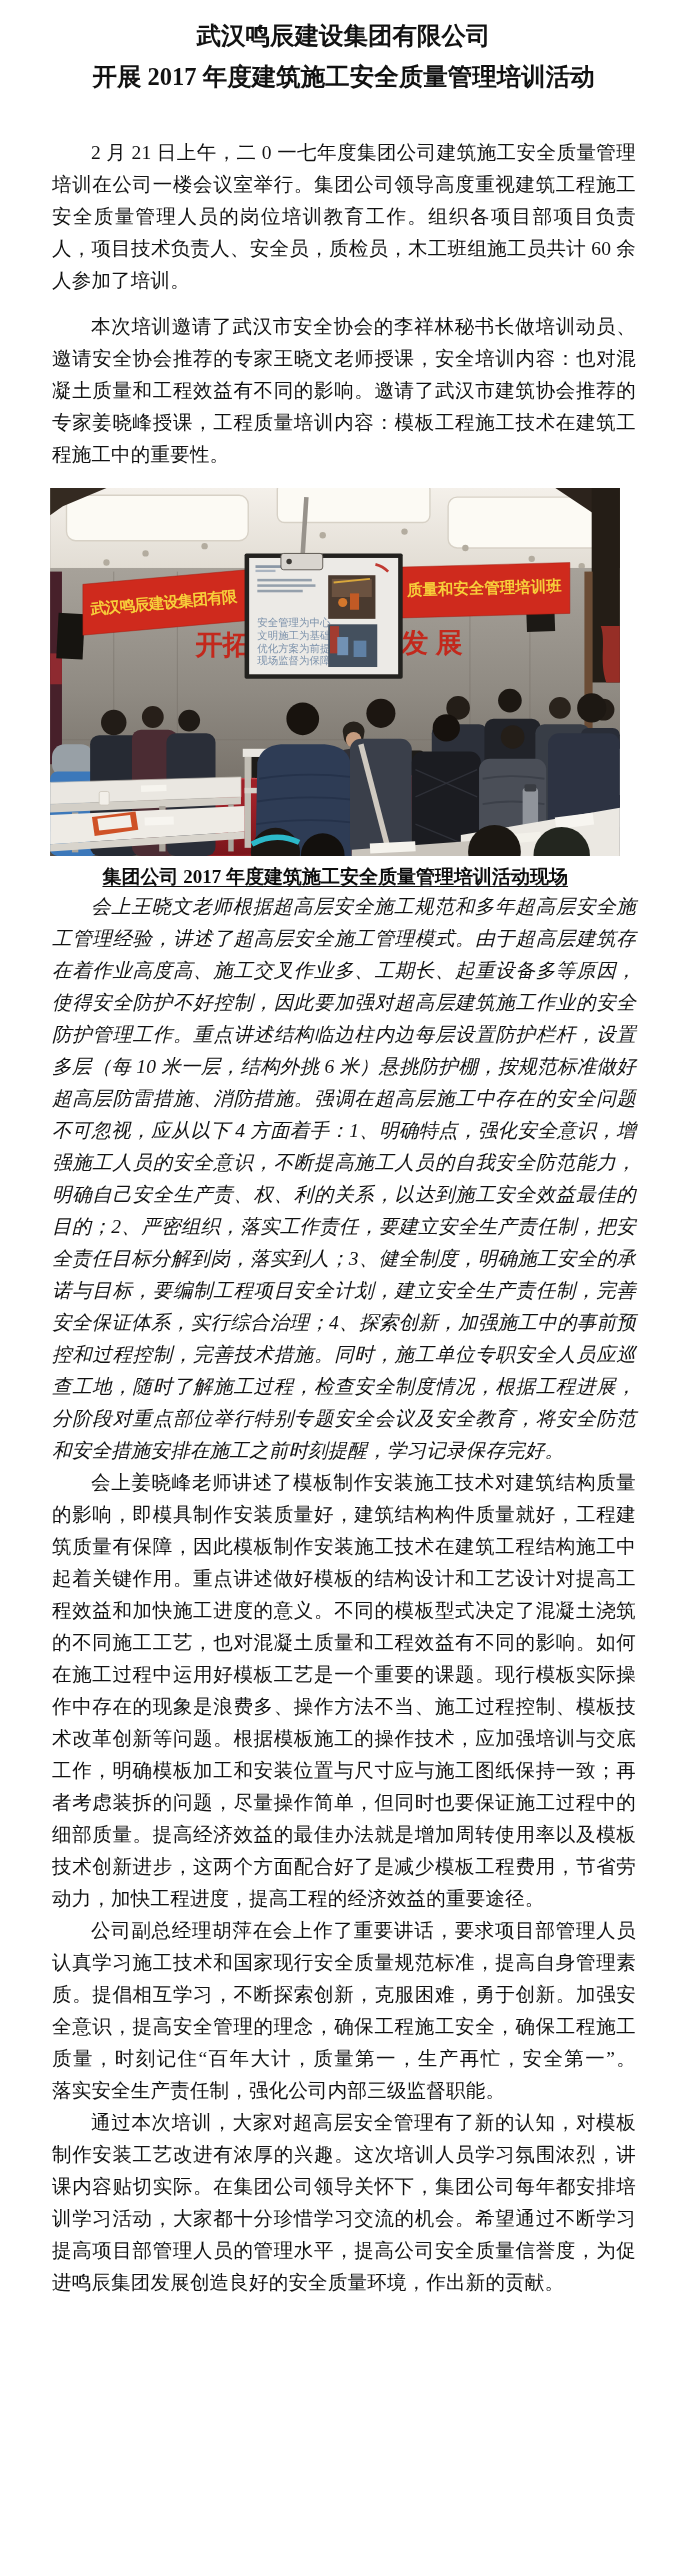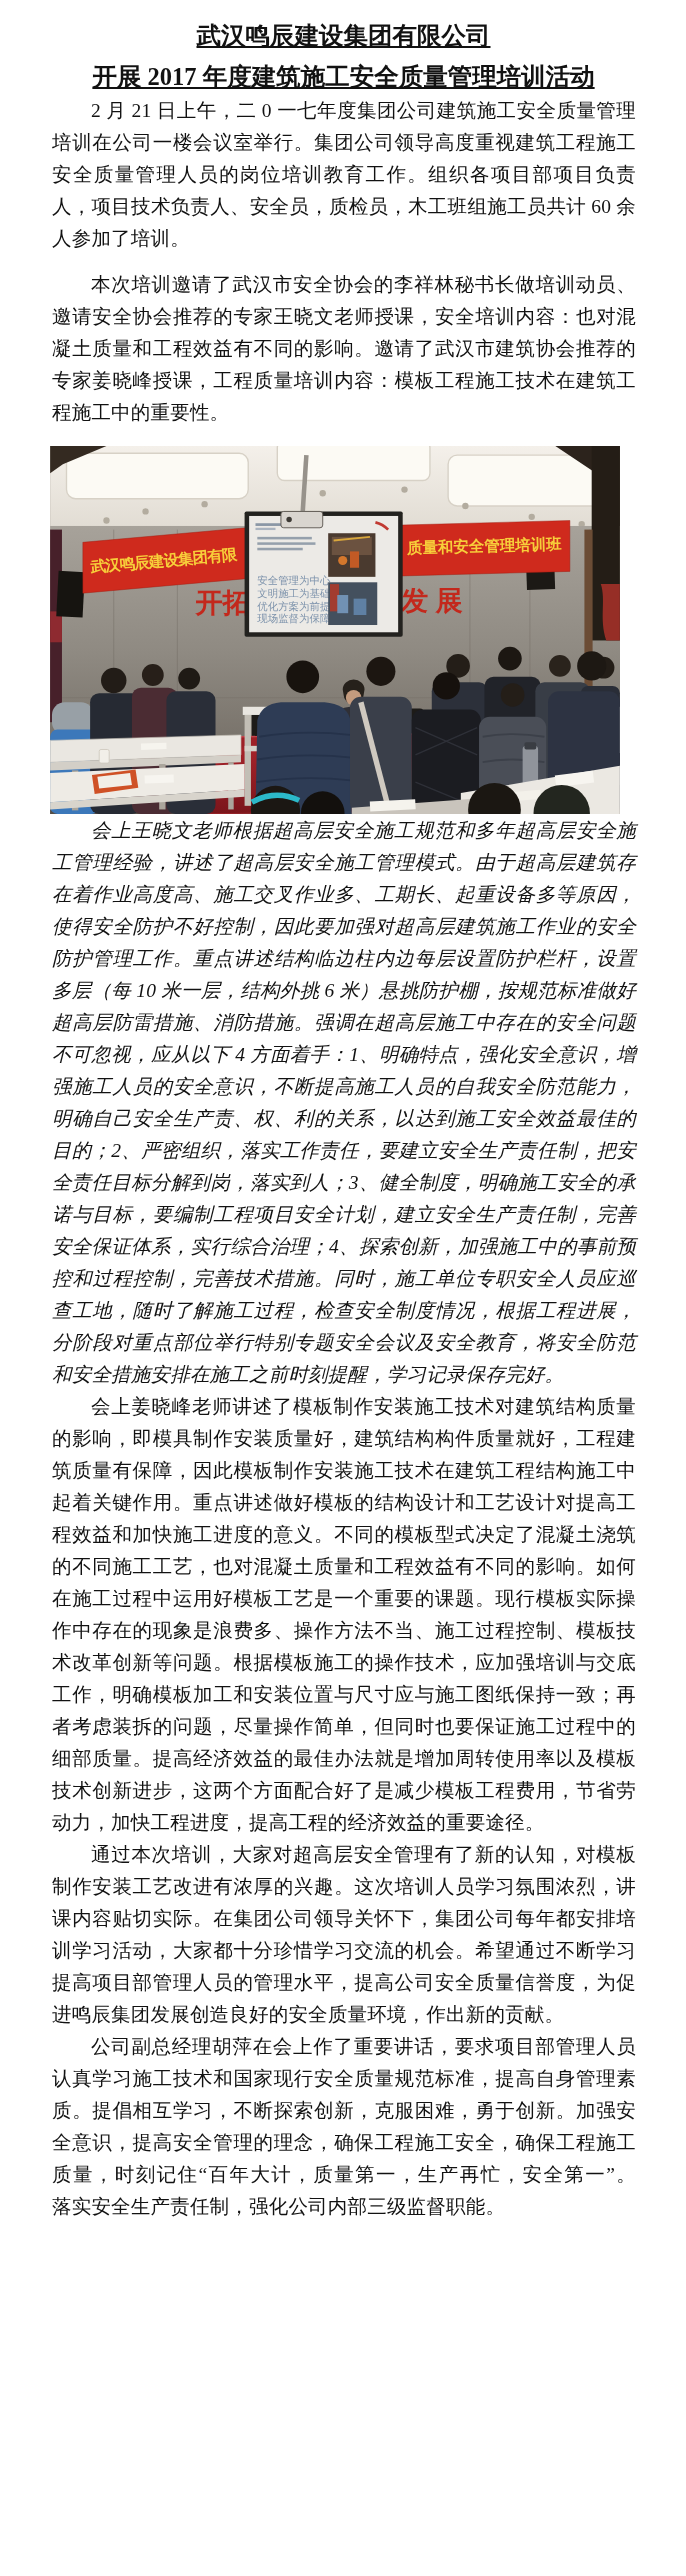--- a/index.html
+++ b/index.html
@@ -1,28 +1,28 @@
 <!DOCTYPE html>
 <html style="font-size:14.5px"><head>
 <meta charset="utf-8">
 <style>
   html,body{margin:0;padding:0;background:#ffffff;}
   .page{
     width:687px;height:2576px;background:#ffffff;position:relative;overflow:hidden;
     font-family:"Liberation Serif","DejaVu Serif",serif;color:#121212;
   }
-  .doc-title{margin:0;text-align:center;font-weight:bold;font-size:24.5px;line-height:36px;text-decoration:underline;}
+  .doc-title{margin:0;text-align:center;font-weight:bold;font-size:24.5px;line-height:36px;}
   #title1{padding-top:18px;}
   #title2{margin-top:5px;}
   .content{padding:0 51px 0 52px;}
   p.body{
     margin:0;font-size:19.5px;line-height:32px;text-align:justify;
     text-justify:inter-character;text-indent:2em;letter-spacing:0.2px;
   }
-  #p1{}
+  #p1{margin-top:42px;}
   #p2{margin-top:13.6px;}
   #p3{margin-top:1px;font-style:italic;}
   figure.photo-figure{margin:17.3px 0 0 -1.8px;width:570px;}
   .photo-svg{display:block;width:570px;height:368px;background:#8d8882;}
   figcaption{
     font-weight:bold;font-size:19px;text-align:center;margin-top:8.2px;
     text-decoration:underline;text-underline-offset:2.7px;color:#0e0e0e;
   }
   .photo-svg text{font-family:"Liberation Serif","DejaVu Serif",serif;}
 </style>
@@ -234,21 +234,22 @@
         </g>
 
         <g>
           <circle cx="248" cy="401" r="27" fill="#1b1713"></circle>
           <path d="M222,392 Q248,378 274,390" stroke="#2cb9c9" stroke-width="6" fill="none"></path>
           <circle cx="300" cy="404" r="24" fill="#13100d"></circle>
           <circle cx="489" cy="400" r="29" fill="#1b1712"></circle>
           <circle cx="563" cy="404" r="31" fill="#23261f"></circle>
         </g>
       </svg>
+      <figcaption>集团公司 2017 年度建筑施工安全质量管理培训活动现场</figcaption>
     </figure>
 
     <p class="body" id="p3">会上王晓文老师根据超高层安全施工规范和多年超高层安全施工管理经验，讲述了超高层安全施工管理模式。由于超高层建筑存在着作业高度高、施工交叉作业多、工期长、起重设备多等原因，使得安全防护不好控制，因此要加强对超高层建筑施工作业的安全防护管理工作。重点讲述结构临边柱内边每层设置防护栏杆，设置多层（每 10 米一层，结构外挑 6 米）悬挑防护棚，按规范标准做好超高层防雷措施、消防措施。强调在超高层施工中存在的安全问题不可忽视，应从以下 4 方面着手：1、明确特点，强化安全意识，增强施工人员的安全意识，不断提高施工人员的自我安全防范能力，明确自己安全生产责、权、利的关系，以达到施工安全效益最佳的目的；2、严密组织，落实工作责任，要建立安全生产责任制，把安全责任目标分解到岗，落实到人；3、健全制度，明确施工安全的承诺与目标，要编制工程项目安全计划，建立安全生产责任制，完善安全保证体系，实行综合治理；4、探索创新，加强施工中的事前预控和过程控制，完善技术措施。同时，施工单位专职安全人员应巡查工地，随时了解施工过程，检查安全制度情况，根据工程进展，分阶段对重点部位举行特别专题安全会议及安全教育，将安全防范和安全措施安排在施工之前时刻提醒，学习记录保存完好。</p>
     <p class="body" id="p4">会上姜晓峰老师讲述了模板制作安装施工技术对建筑结构质量的影响，即模具制作安装质量好，建筑结构构件质量就好，工程建筑质量有保障，因此模板制作安装施工技术在建筑工程结构施工中起着关键作用。重点讲述做好模板的结构设计和工艺设计对提高工程效益和加快施工进度的意义。不同的模板型式决定了混凝土浇筑的不同施工工艺，也对混凝土质量和工程效益有不同的影响。如何在施工过程中运用好模板工艺是一个重要的课题。现行模板实际操作中存在的现象是浪费多、操作方法不当、施工过程控制、模板技术改革创新等问题。根据模板施工的操作技术，应加强培训与交底工作，明确模板加工和安装位置与尺寸应与施工图纸保持一致；再者考虑装拆的问题，尽量操作简单，但同时也要保证施工过程中的细部质量。提高经济效益的最佳办法就是增加周转使用率以及模板技术创新进步，这两个方面配合好了是减少模板工程费用，节省劳动力，加快工程进度，提高工程的经济效益的重要途径。</p>
+    <p class="body" id="p5">公司副总经理胡萍在会上作了重要讲话，要求项目部管理人员认真学习施工技术和国家现行安全质量规范标准，提高自身管理素质。提倡相互学习，不断探索创新，克服困难，勇于创新。加强安全意识，提高安全管理的理念，确保工程施工安全，确保工程施工质量，时刻记住“百年大计，质量第一，生产再忙，安全第一”。　落实安全生产责任制，强化公司内部三级监督职能。</p>
     <p class="body" id="p6">通过本次培训，大家对超高层安全管理有了新的认知，对模板制作安装工艺改进有浓厚的兴趣。这次培训人员学习氛围浓烈，讲课内容贴切实际。在集团公司领导关怀下，集团公司每年都安排培训学习活动，大家都十分珍惜学习交流的机会。希望通过不断学习提高项目部管理人员的管理水平，提高公司安全质量信誉度，为促进鸣辰集团发展创造良好的安全质量环境，作出新的贡献。</p>
-    <p class="body" id="p5">公司副总经理胡萍在会上作了重要讲话，要求项目部管理人员认真学习施工技术和国家现行安全质量规范标准，提高自身管理素质。提倡相互学习，不断探索创新，克服困难，勇于创新。加强安全意识，提高安全管理的理念，确保工程施工安全，确保工程施工质量，时刻记住“百年大计，质量第一，生产再忙，安全第一”。　落实安全生产责任制，强化公司内部三级监督职能。</p>
   </div>
 </div>
 
 
 </body></html>

